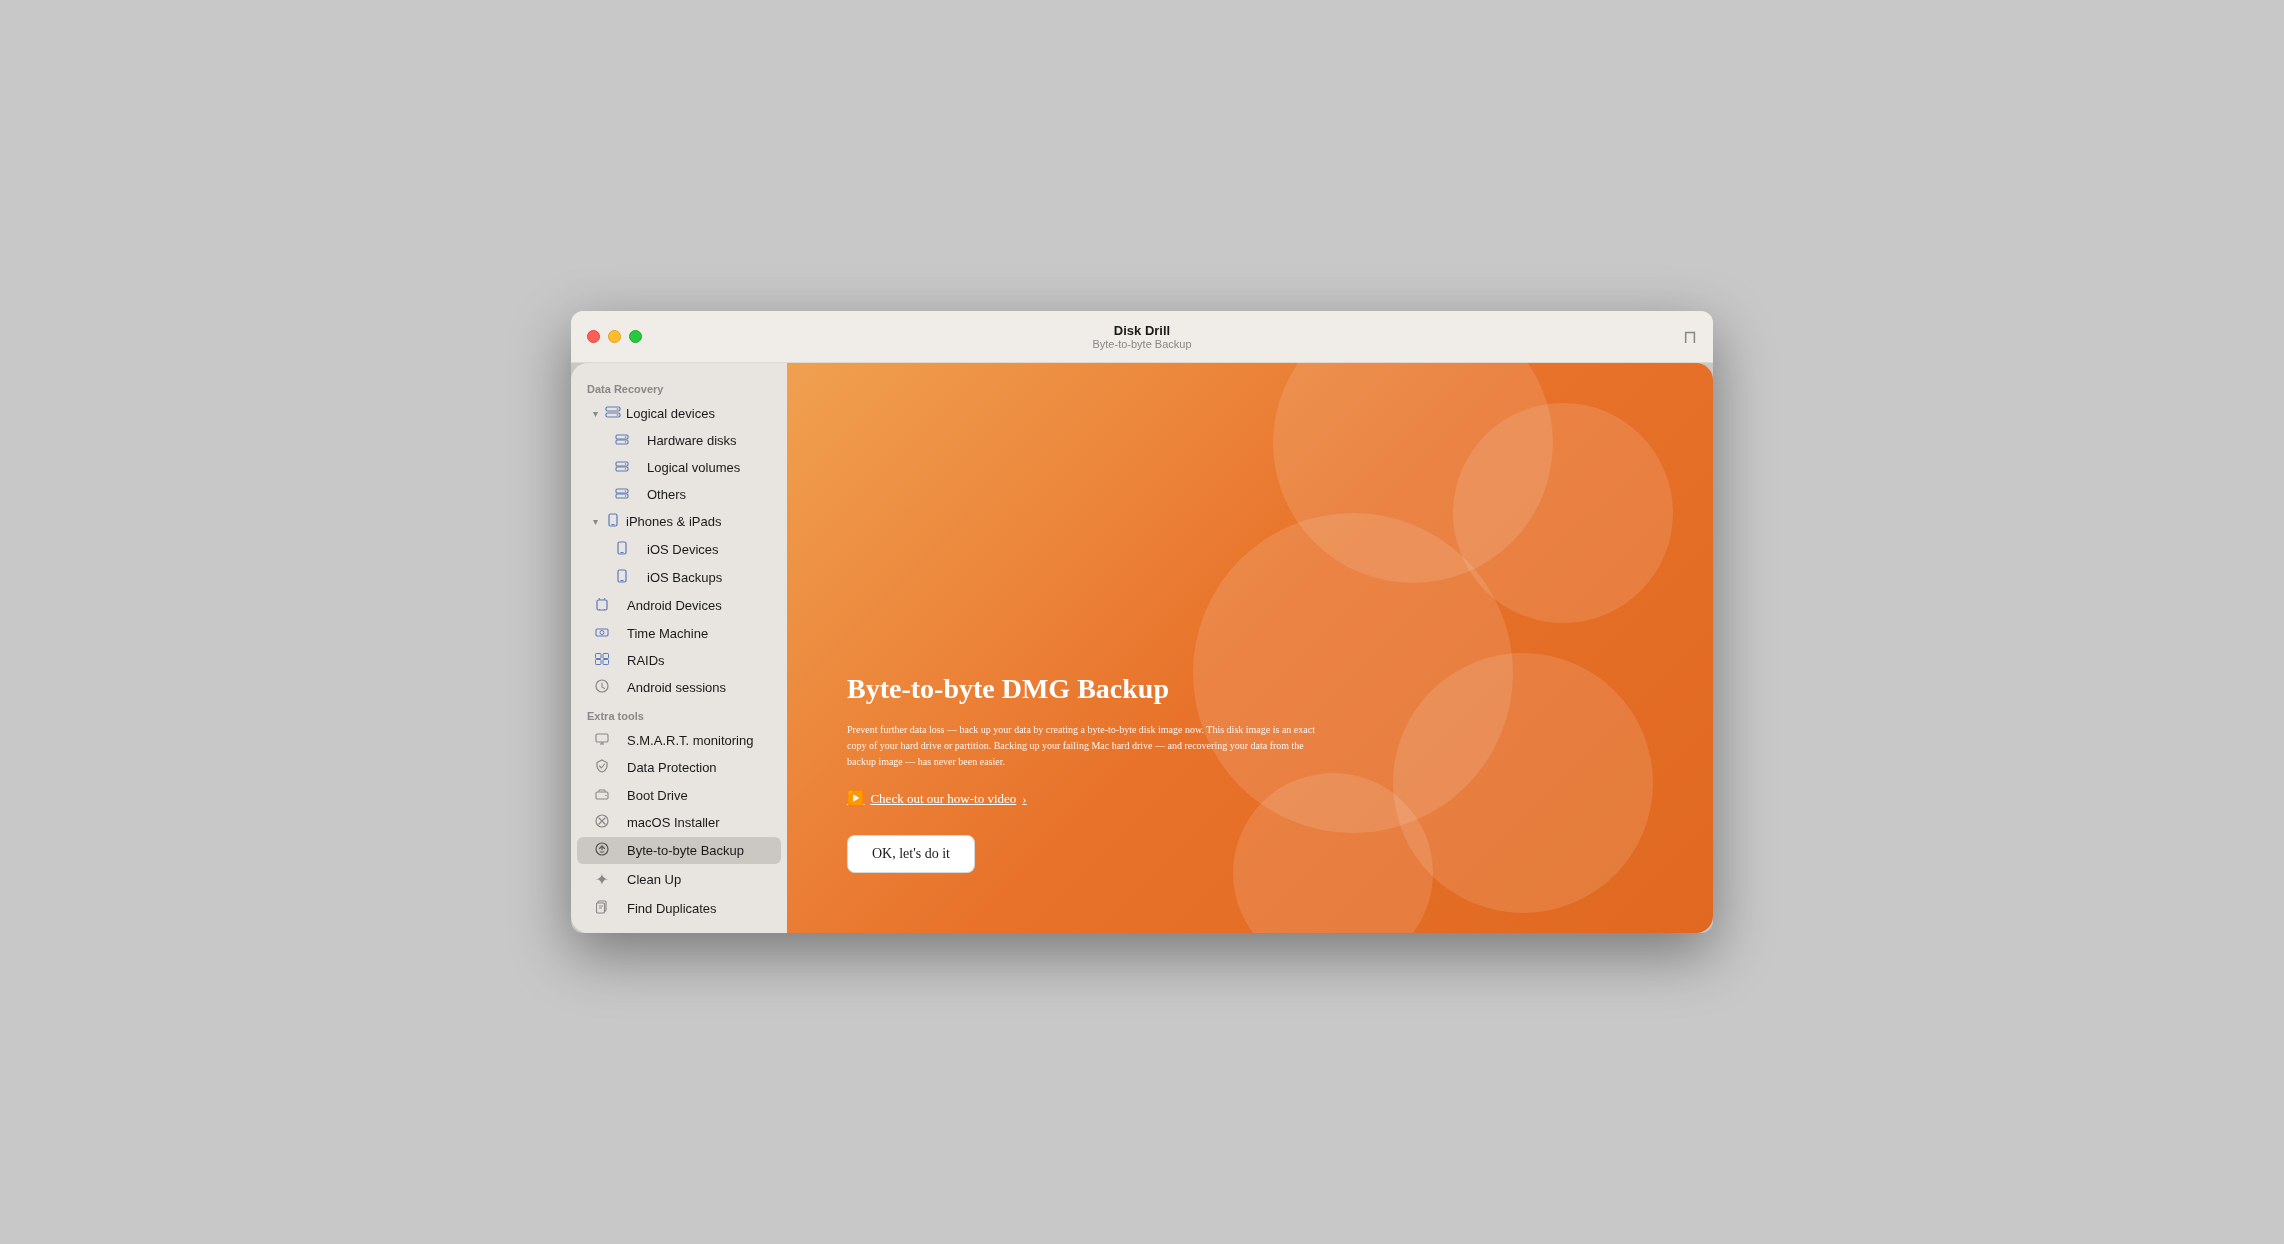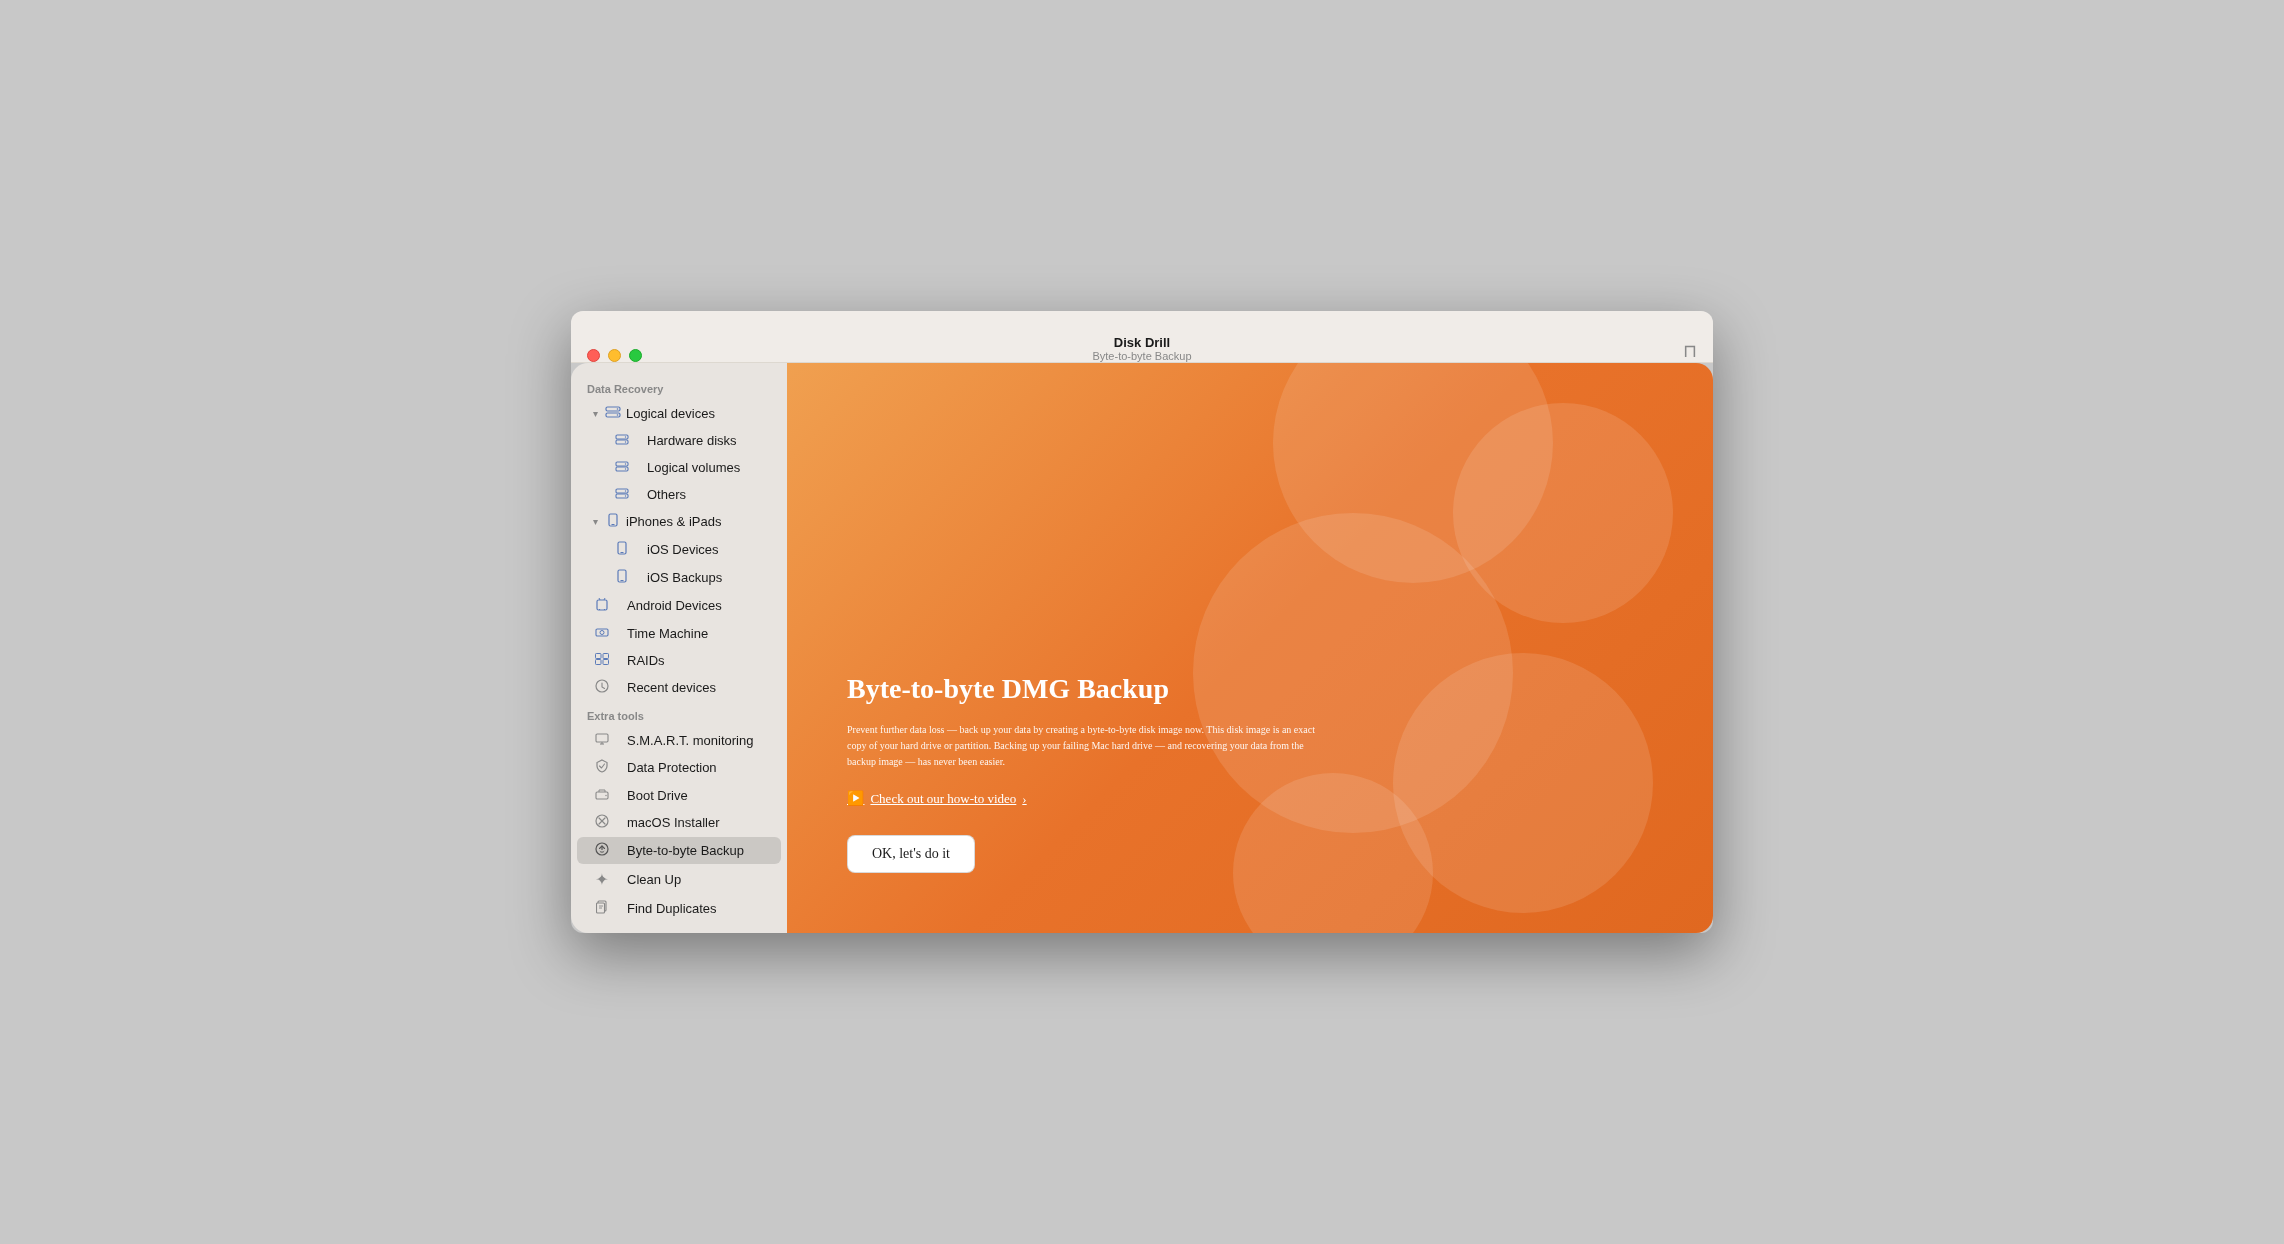--- a/index.html
+++ b/index.html
@@ -22,21 +22,21 @@
       box-shadow: 0 20px 60px rgba(0,0,0,0.4);
       display: flex;
       flex-direction: column;
     }
 
     
     .titlebar {
       background: #f0ece8;
       height: 52px;
       display: flex;
-      align-items: flex-end;
+      align-items: center;
       padding: 0 16px;
       flex-shrink: 0;
       position: relative;
       border-bottom: 1px solid #ddd8d0;
     }
 
     .traffic-lights {
       display: flex;
       gap: 8px;
       align-items: center;
@@ -392,21 +392,21 @@
         <span>RAIDs</span>
       </div>
 
       <div class="sidebar-item">
         <span class="sidebar-icon" style="color:#888;">
           <svg width="14" height="14" viewBox="0 0 14 14" fill="none" xmlns="http://www.w3.org/2000/svg">
             <circle cx="7" cy="7" r="6" stroke="#888" stroke-width="1.2"></circle>
             <path d="M7 4v4l2.5 1.5" stroke="#888" stroke-width="1.1" stroke-linecap="round"></path>
           </svg>
         </span>
-        <span>Recent devices</span>
+        <span>Android sessions</span>
       </div>
 
       <div class="sidebar-section-label">Extra tools</div>
 
       <div class="sidebar-item">
         <span class="sidebar-icon gray" style="color:#888;">
           <svg width="14" height="12" viewBox="0 0 14 12" fill="none" xmlns="http://www.w3.org/2000/svg">
             <rect x="1" y="1" width="12" height="8" rx="1.2" stroke="#888" stroke-width="1.1"></rect>
             <line x1="5" y1="11" x2="9" y2="11" stroke="#888" stroke-width="1.1"></line>
             <line x1="7" y1="9" x2="7" y2="11" stroke="#888" stroke-width="1.1"></line>

